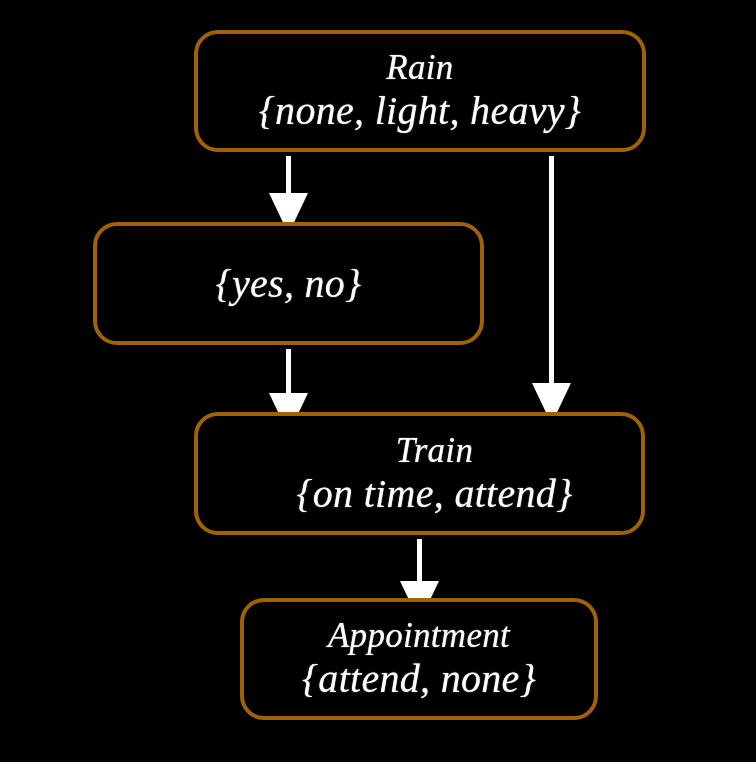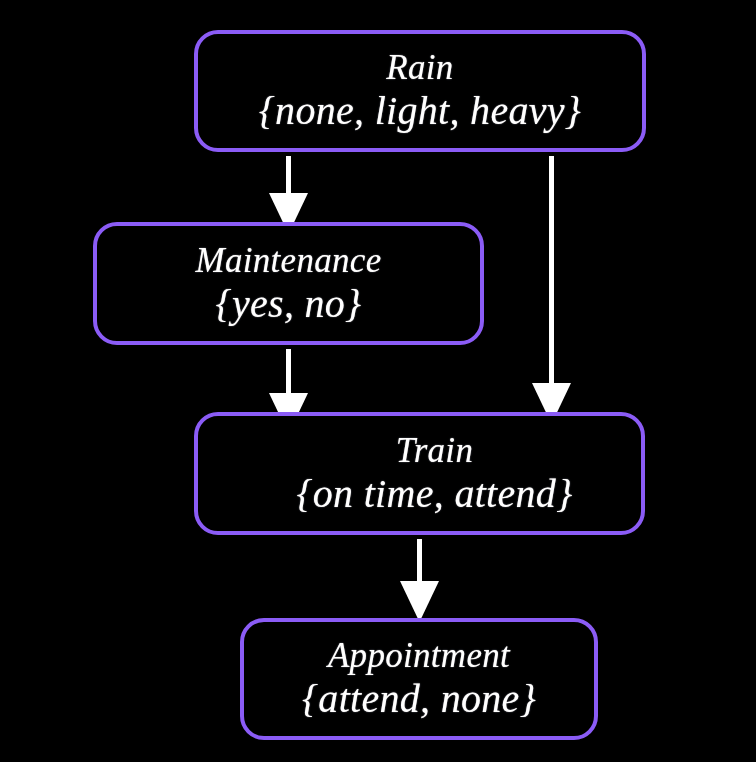--- a/index.html
+++ b/index.html
@@ -20,21 +20,21 @@
     position: absolute;
     left: 0;
     top: 0;
     width: 756px;
     height: 762px;
     pointer-events: none;
   }
   .node {
     position: absolute;
     box-sizing: border-box;
-    border: 4px solid #8b5cf6;
+    border: 4px solid #a16207;
     border-radius: 24px;
     background: #000000;
     display: flex;
     flex-direction: column;
     align-items: center;
     justify-content: center;
     color: #ffffff;
     text-align: right;
     line-height: 1.12;
     text-shadow: 0 0 1px rgba(255,235,210,0.55), 0 0 2px rgba(170,190,255,0.30);
@@ -48,21 +48,21 @@
   .node-states {
     font-style: italic;
     font-size: 40px;
     letter-spacing: 0.3px;
     white-space: nowrap;
     margin-top: 2px;
   }
   #node-rain      { left: 194px; top: 30px;  width: 452px; height: 122px; }
   #node-maint     { left: 93px;  top: 222px; width: 391px; height: 123px; }
   #node-train     { left: 194px; top: 412px; width: 451px; height: 123px; padding-left: 30px; }
-  #node-appt      { left: 240px; top: 598px; width: 358px; height: 122px; margin-top: 20px; }
+  #node-appt      { left: 240px; top: 598px; width: 358px; height: 122px; }
 </style>
 </head>
 <body>
 
 <div id="canvas">
 
   <svg class="edge-layer" viewBox="0 0 756 762" width="756" height="762">
     <defs>
       <marker id="arrowhead" markerWidth="9" markerHeight="9" refX="1.2" refY="4.5" orient="auto" markerUnits="strokeWidth">
         <path d="M0,0.6 L0,8.4 L8.2,4.5 z" fill="#ffffff"></path>
@@ -77,21 +77,20 @@
 
     <line x1="419.5" y1="539" x2="419.5" y2="587" stroke="#ffffff" stroke-width="5" marker-end="url(#arrowhead)"></line>
   </svg>
 
   <div class="node" id="node-rain">
     <div class="node-name">Rain</div>
     <div class="node-states">{none, light, heavy}</div>
   </div>
 
   <div class="node" id="node-maint">
-    <div class="node-name">Maintenance</div>
     <div class="node-states">{yes, no}</div>
   </div>
 
   <div class="node" id="node-train">
     <div class="node-name">Train</div>
     <div class="node-states">{on time, attend}</div>
   </div>
 
   <div class="node" id="node-appt">
     <div class="node-name">Appointment</div>

